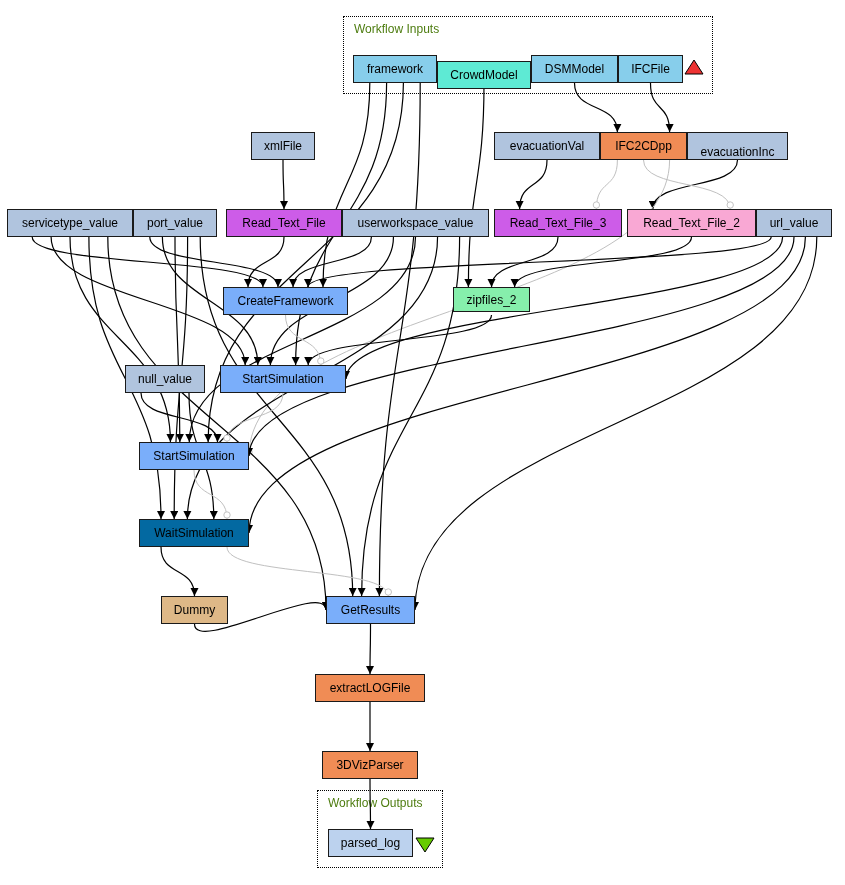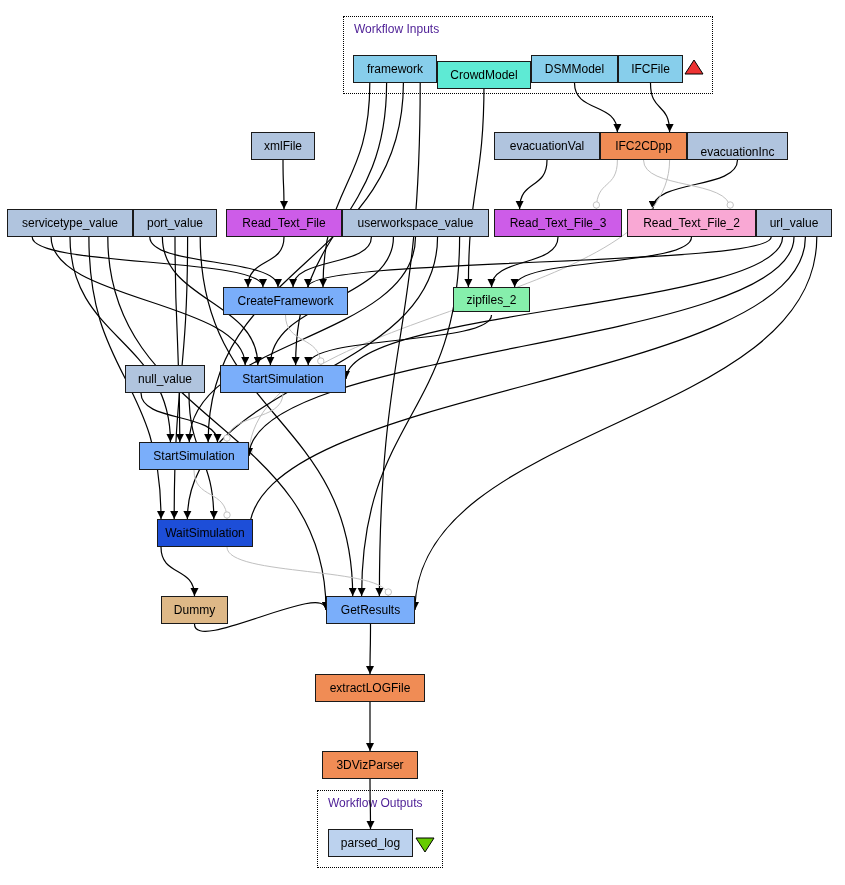--- a/index.html
+++ b/index.html
@@ -1,21 +1,21 @@
 <!DOCTYPE html>
 <html><head>
 <meta charset="utf-8">
 <style>
   html, body { margin:0; padding:0; background:#ffffff; }
   body { width:845px; height:885px; position:relative; overflow:hidden; font-family:"Liberation Sans", sans-serif; }
   svg { position:absolute; left:0; top:0; }
   .node { position:absolute; box-sizing:border-box; border:1.5px solid #1a1a1a; font-size:12px; color:#000;
           display:flex; align-items:center; justify-content:center; white-space:nowrap; cursor:pointer; }
   .group { position:absolute; box-sizing:border-box; border:1.5px dotted #000; }
-  .group-label { position:absolute; font-size:12px; color:#4c1d95; white-space:nowrap; }
+  .group-label { position:absolute; font-size:12px; color:#4d7c0f; white-space:nowrap; }
   .tri { position:absolute; }
 </style>
 </head>
 <body>
 
 <div class="group" style="left:343px;top:16px;width:370px;height:78px;">
   <span class="group-label" style="left:10px;top:5px;">Workflow Inputs</span>
 </div>
 <div class="group" style="left:317px;top:790px;width:126px;height:78px;">
   <span class="group-label" style="left:10px;top:5px;">Workflow Outputs</span>
@@ -134,21 +134,21 @@
     </div>
     <div class="node" style="left: 125px; top: 365px; width: 80px; height: 28px; background: rgb(176, 196, 222);">
       <span>null_value</span>
     </div>
     <div class="node" style="left: 220px; top: 365px; width: 126px; height: 28px; background: rgb(122, 174, 250);">
       <span>StartSimulation</span>
     </div>
     <div class="node" style="left: 139px; top: 442px; width: 110px; height: 28px; background: rgb(122, 174, 250);">
       <span>StartSimulation</span>
     </div>
-    <div class="node" style="left: 139px; top: 519px; width: 96px; height: 28px; background: #1d4ed8; margin-left: 18px;">
+    <div class="node" style="left: 139px; top: 519px; width: 110px; height: 28px; background: #0369a1;">
       <span>WaitSimulation</span>
     </div>
     <div class="node" style="left: 161px; top: 596px; width: 67px; height: 28px; background: rgb(222, 184, 135);">
       <span>Dummy</span>
     </div>
     <div class="node" style="left: 326px; top: 596px; width: 89px; height: 28px; background: rgb(122, 174, 250);">
       <span>GetResults</span>
     </div>
     <div class="node" style="left: 315px; top: 674px; width: 110px; height: 28px; background: rgb(240, 140, 85);">
       <span>extractLOGFile</span>

